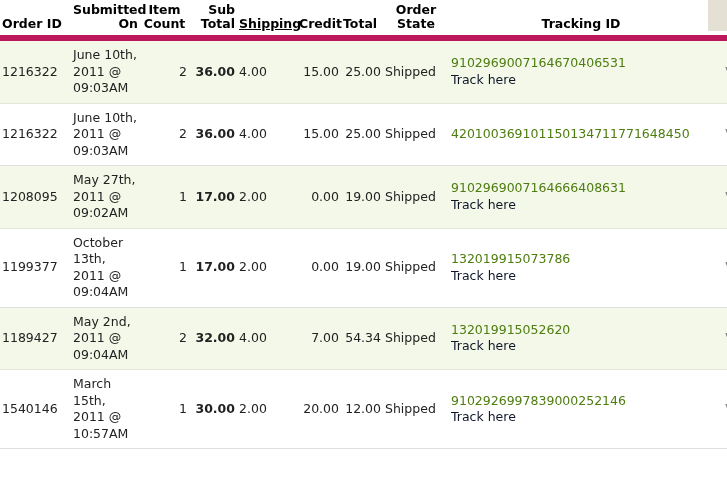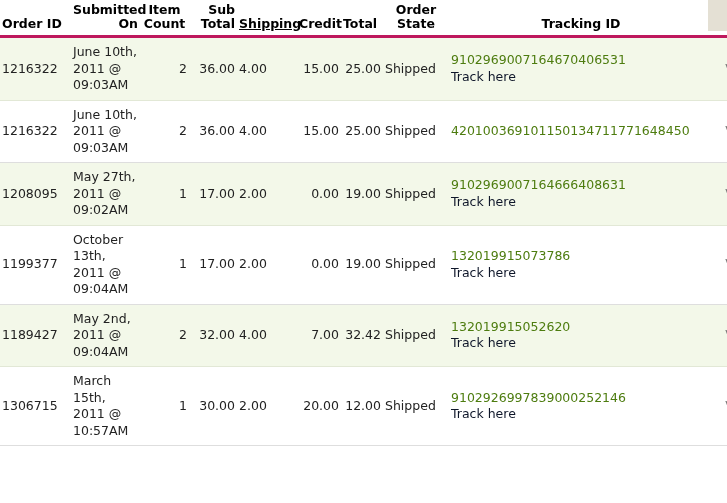--- a/index.html
+++ b/index.html
@@ -24,21 +24,21 @@
 
   
   .orders-table thead th {
     font-size: 12.5px;
     font-weight: bold;
     color: #000000;
     background: #ffffff;
     padding: 3px 2px 4px 2px;
     vertical-align: bottom;
     line-height: 1.12;
-    border-bottom: 3px solid #be185d;
+    border-bottom: 6px solid #be185d;
   }
   th.h-order-id    { text-align: left;   padding-left: 3px; }
   th.h-submitted   { text-align: right;  }
   th.h-item-count  { text-align: center;  }
   th.h-sub-total   { text-align: right;  }
   th.h-shipping    { text-align: left; text-decoration: underline;   }
   th.h-credit      { text-align: left;   }
   th.h-total       { text-align: left;   }
   th.h-order-state { text-align: center; }
   th.h-tracking    { text-align: center; }
@@ -63,21 +63,21 @@
     vertical-align: middle;
     line-height: 1.32;
     border-bottom: 1px solid #dedede;
   }
   tbody tr.row-alt td { background: #f3f8e9; border-bottom: 1px solid #e2e8d6; }
   tbody tr.row-plain td { background: #ffffff; }
 
   td.c-order-id    { text-align: left;  padding-left: 3px; white-space: nowrap; }
   td.c-submitted   { text-align: left;  padding-left: 6px; }
   td.c-item-count  { text-align: right; padding-right: 10px; }
-  td.c-sub-total   { text-align: right; padding-right: 6px; }
+  td.c-sub-total   { text-align: right; padding-right: 6px; font-weight: bold; }
   td.c-shipping    { text-align: left;  padding-left: 2px; margin-left: 11px; }
   td.c-credit      { text-align: right; padding-right: 4px; margin-left: 44px; }
   td.c-total       { text-align: right; padding-right: 6px; }
   td.c-order-state { text-align: left;  padding-left: 4px; }
   td.c-tracking    { text-align: left;  padding-left: 6px; }
   td.c-action      { text-align: center; }
 
   .tracking-number {
     display: block;
     color: #4d7c0f;
@@ -203,30 +203,30 @@
           </td>
           <td class="c-action"><a class="view-link">View</a></td>
         </tr>
         <tr class="row-alt">
           <td class="c-order-id"><span>1189427</span></td>
           <td class="c-submitted"><span>May 2nd, 2011 @ 09:04AM</span></td>
           <td class="c-item-count"><span>2</span></td>
           <td class="c-sub-total"><span>32.00</span></td>
           <td class="c-shipping"><span>4.00</span></td>
           <td class="c-credit"><span>7.00</span></td>
-          <td class="c-total"><span>32.42</span></td>
+          <td class="c-total"><span>54.34</span></td>
           <td class="c-order-state"><span>Shipped</span></td>
           <td class="c-tracking">
             <span class="tracking-number">132019915052620</span>
             <a class="track-link">Track here</a>
           </td>
           <td class="c-action"><a class="view-link">View</a></td>
         </tr>
         <tr class="row-plain">
-          <td class="c-order-id"><span>1306715</span></td>
+          <td class="c-order-id"><span>1540146</span></td>
           <td class="c-submitted"><span>March 15th, 2011 @ 10:57AM</span></td>
           <td class="c-item-count"><span>1</span></td>
           <td class="c-sub-total"><span>30.00</span></td>
           <td class="c-shipping"><span>2.00</span></td>
           <td class="c-credit"><span>20.00</span></td>
           <td class="c-total"><span>12.00</span></td>
           <td class="c-order-state"><span>Shipped</span></td>
           <td class="c-tracking">
             <span class="tracking-number">9102926997839000252146</span>
             <a class="track-link">Track here</a>

